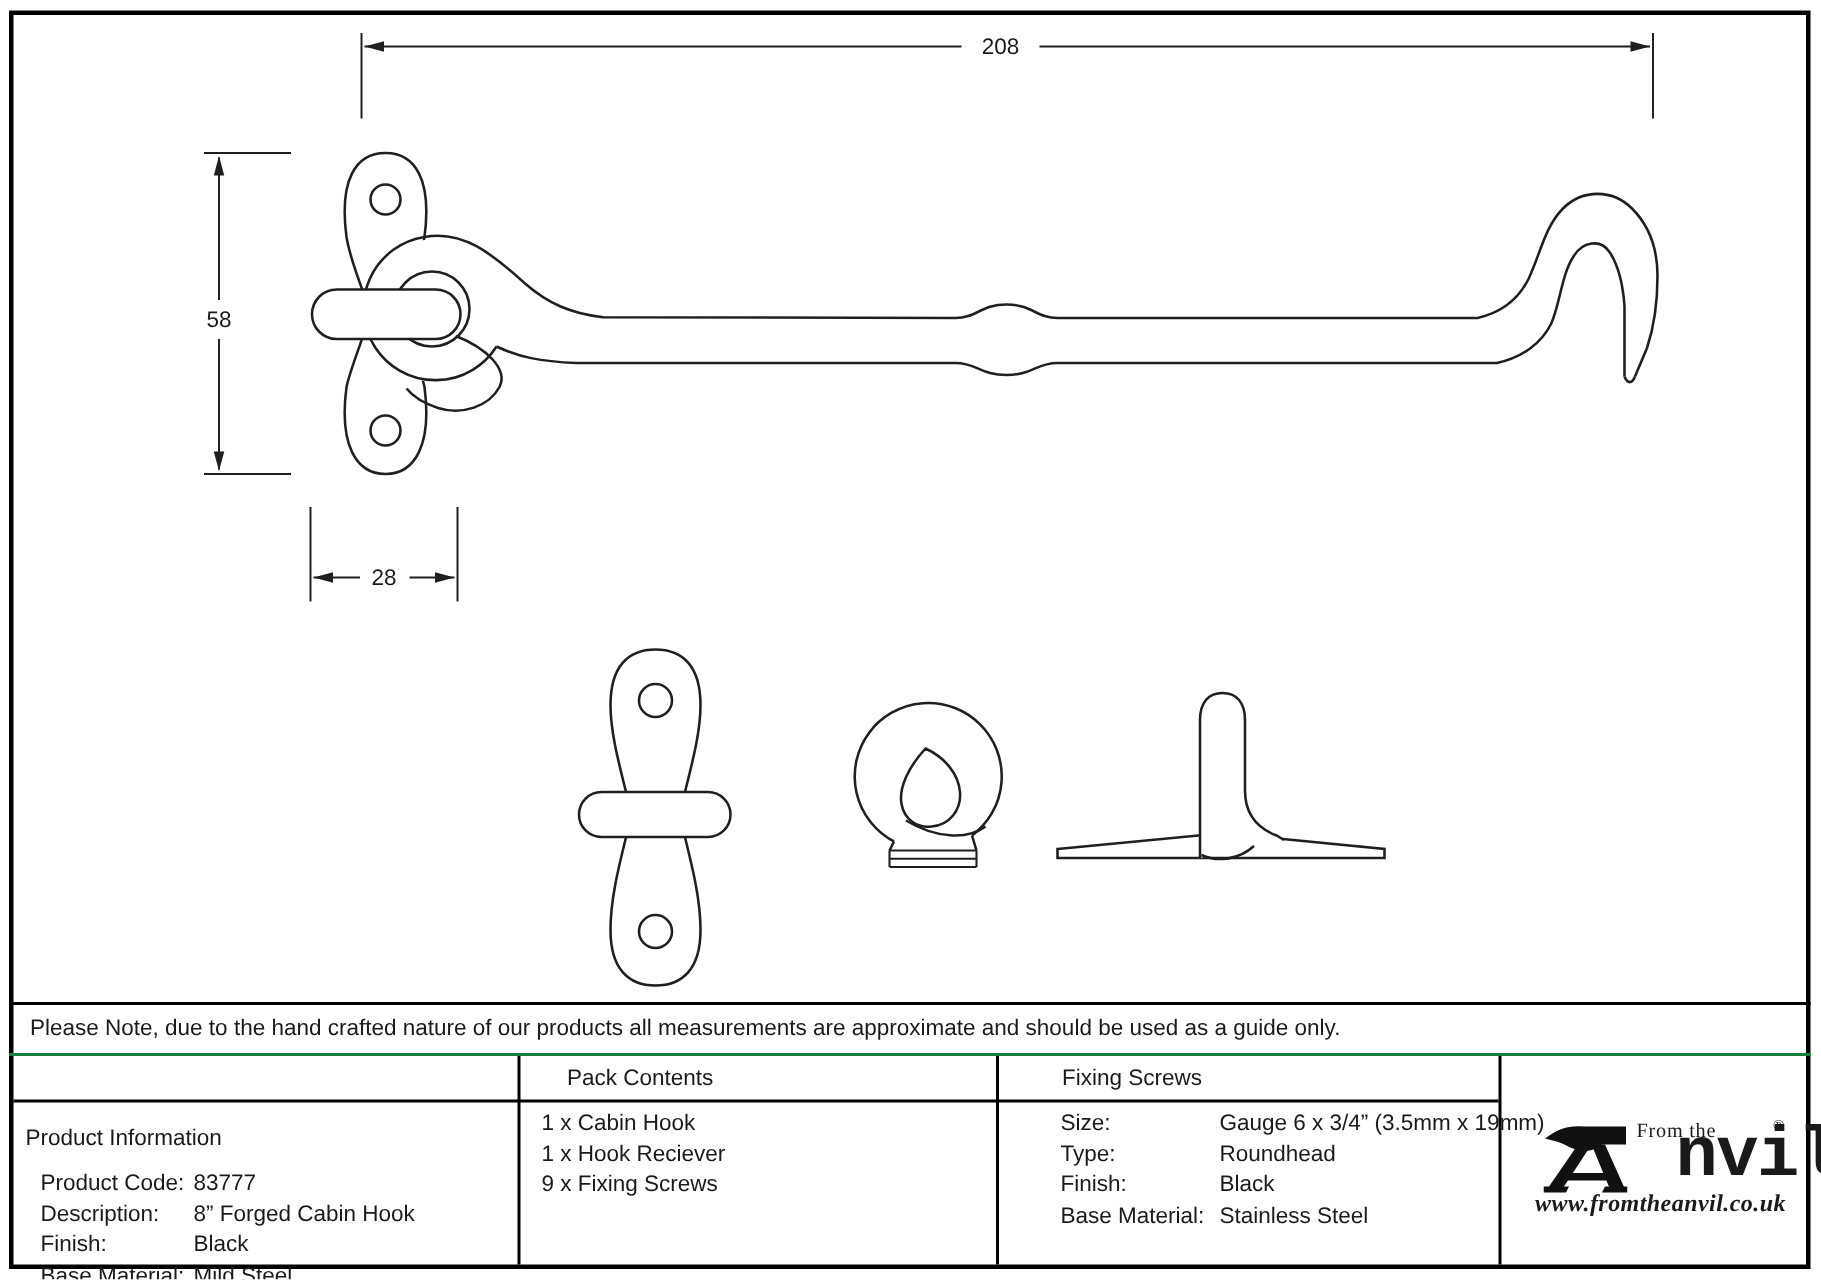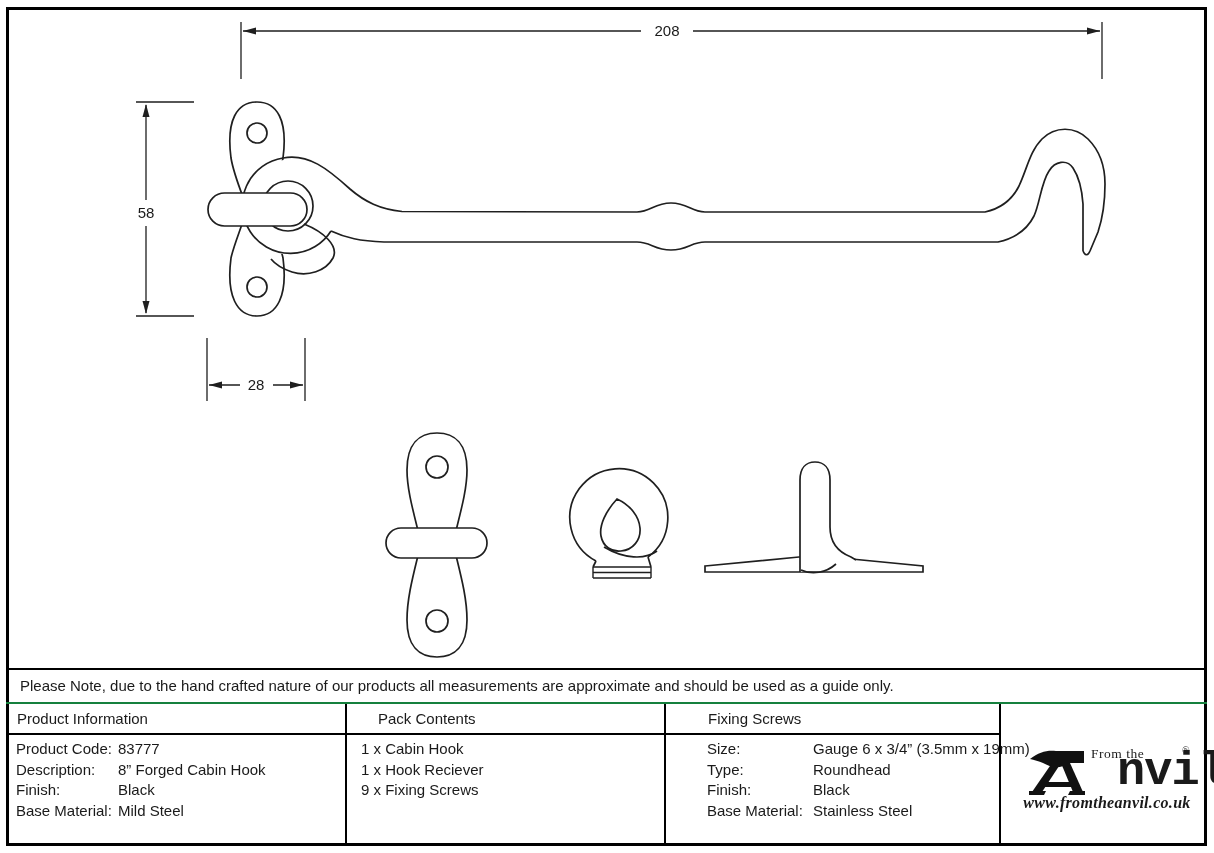--- a/index.html
+++ b/index.html
@@ -11,23 +11,23 @@
             border-top:2px solid #000;border-bottom:2px solid #15803d;
             font-size:15px;line-height:32px;padding-left:14px;white-space:nowrap;}
   .vdiv{position:absolute;top:704px;width:2px;height:139px;background:#000;}
   .hdr-underline{position:absolute;left:9px;top:733px;width:990px;height:2px;background:#000;}
   .cell{position:absolute;top:704px;font-size:15px;}
   .cell-header{height:29px;line-height:30px;white-space:nowrap;}
   .cell-body{padding-top:6px;}
   .trow{display:flex;line-height:20.5px;white-space:nowrap;}
   .trow .lab{flex:0 0 auto;}
   .trow .val{flex:1 1 auto;}
-  .prod-hdr{padding-left:8px;}
+  .prod-hdr{padding-left:8px;margin-top:40px;}
   .prod-row{padding-left:7px;}
-  .prod-row .lab{width:102px;}
+  .prod-row .lab{width:102px;margin-left:11px;}
   .pack-hdr{padding-left:31px;}
   .pack-row{padding-left:14px;line-height:20.5px;white-space:nowrap;}
   .fix-hdr{padding-left:12px;}
   .fix-row{padding-left:11px;}
   .fix-row .lab{width:106px;}
   .logo-cell{position:absolute;left:1001px;top:704px;width:190px;height:139px;}
   .anvil-mark{position:absolute;left:28px;top:46px;}
   .logo-fromthe{position:absolute;left:90px;top:42px;font-family:"Liberation Serif",serif;
                 font-size:13.5px;letter-spacing:.5px;}
   .logo-word{position:absolute;left:80px;top:44px;font-family:Liberation Mono, monospace;

